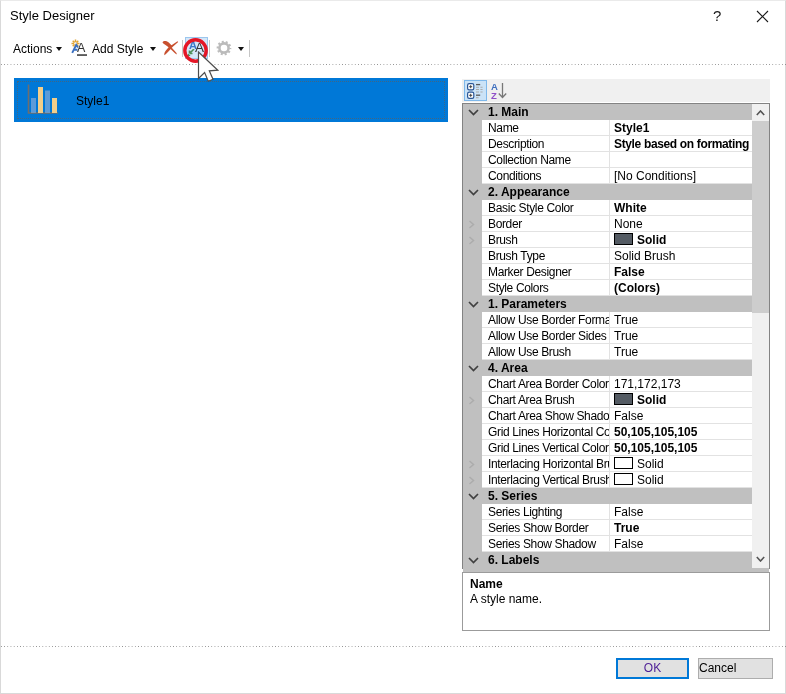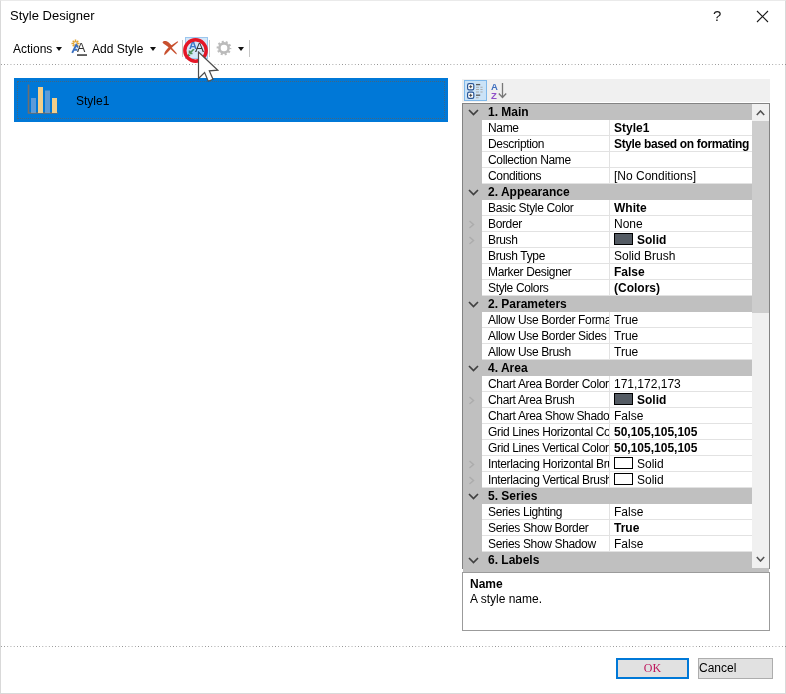--- a/index.html
+++ b/index.html
@@ -212,21 +212,21 @@
             <span>Style Colors</span>
           </div>
           <div class="vcell">
             <span class="b">(Colors)</span>
           </div>
         </div>
 <div class="row cat" style="top:192px;">
           <svg class="chev" width="11" height="7" viewBox="0 0 11 7">
             <path d="M1 1 L5.5 5.5 L10 1" stroke="#404040" stroke-width="1.7" fill="none"></path>
           </svg>
-          <span class="ct">2. Parameters</span>
+          <span class="ct">1. Parameters</span>
         </div>
 <div class="row" style="top:208px;">
           <div class="ncell">
             <span>Allow Use Border Formatting</span>
           </div>
           <div class="vcell">
             <span class="">True</span>
           </div>
         </div>
 <div class="row" style="top:224px;">
@@ -369,19 +369,19 @@
 </div>
 
 <div class="abs" style="left:461px; top:571px; width:308px; height:59px; border:1px solid #9B9B9B; background:#fff;">
   <div style="position:absolute; left:7px; top:4px; font-size:12px; font-weight:bold; color:#000;">Name</div>
   <div style="position:absolute; left:7px; top:19px; font-size:12px; color:#000;">A style name.</div>
 </div>
 
 <div class="dots" style="top:645px;"></div>
 
 <div class="abs" style="left:615px; top:657px; width:73px; height:21px; border:2px solid #0078D7; background:#E1E1E1; text-align:center;">
-  <div style="font-size:12px; line-height:17px; color:#be185d;font-family:Liberation Serif, serif;">OK</div>
+  <div style="font-size:12px; line-height:17px; color:#4c1d95;">OK</div>
 </div>
 <div class="abs" style="left:697px; top:657px; width:75px; height:21px; border:1px solid #ADADAD; background:#E1E1E1; ">
   <div style="font-size:12px; line-height:19px; color:#000;">Cancel</div>
 </div>
 
 </div>
 
 </body></html>

